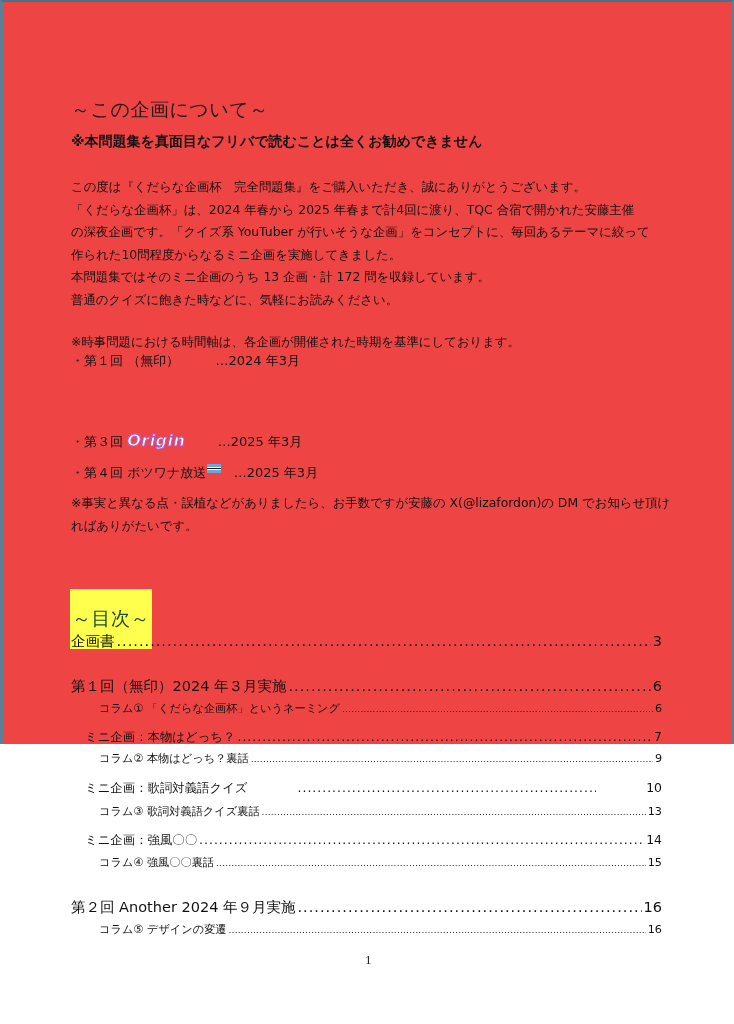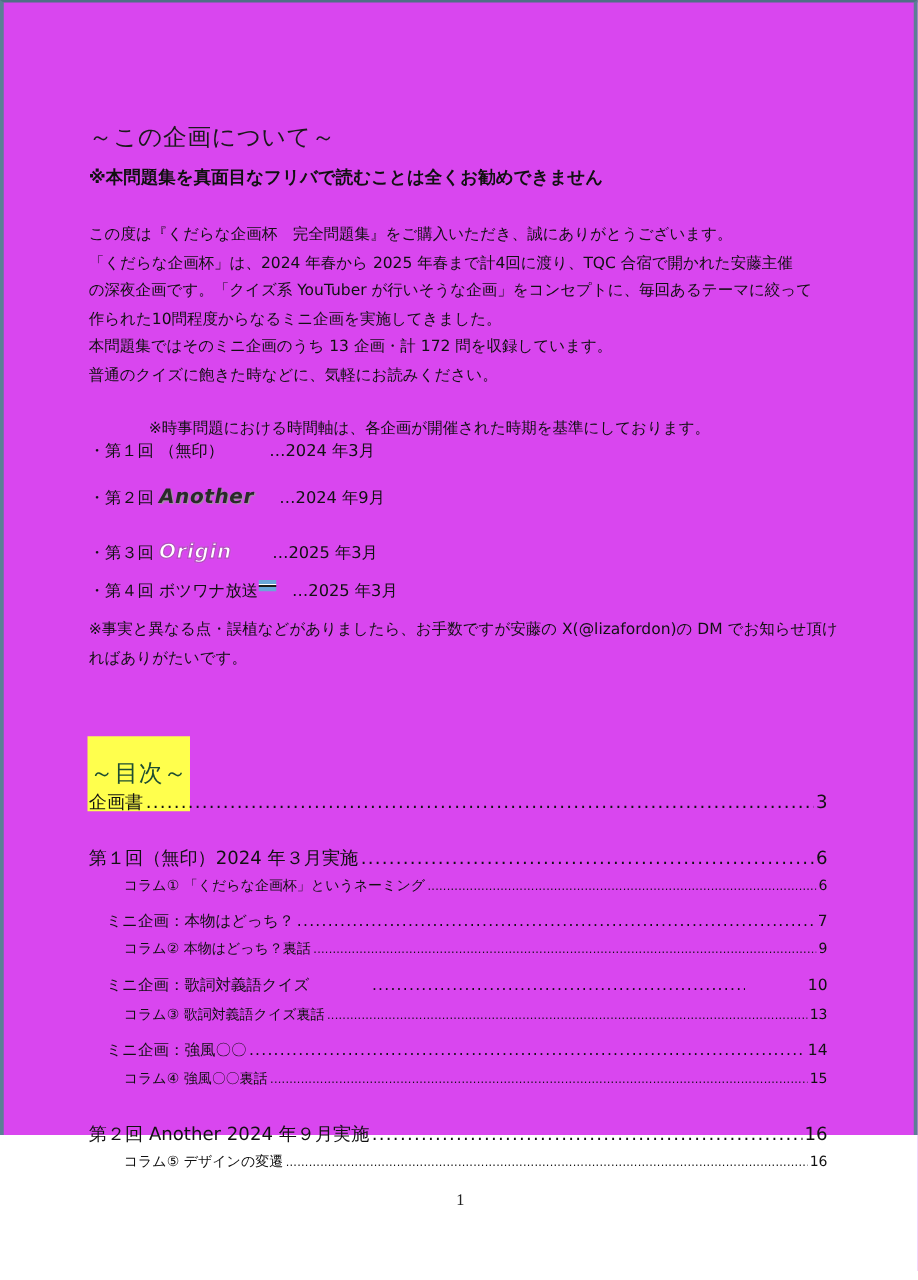--- a/index.html
+++ b/index.html
@@ -13,26 +13,26 @@
       position: relative;
       overflow: hidden;
       font-family: "DejaVu Sans", "Liberation Sans", sans-serif;
       color: #111111;
     }
     .page-frame {
       position: absolute;
       left: 0;
       top: 0;
       width: 734px;
-      height: 908px;
+      height: 744px;
       box-sizing: border-box;
       border-left: 3px solid #5b7f95;
       border-right: 3px solid #5b7f95;
       border-top: 2px solid #4f6f85;
-      background: #d946ef;
+      background: #ef4444;
     }
     .abs { position: absolute; white-space: nowrap; }
 
     .h-about {
       left: 68px; top: 95px;
       font-size: 19px;
       letter-spacing: 0.5px;
       color: #1a1a1a;
     }
     .warn {
@@ -41,21 +41,21 @@
       font-weight: bold;
       color: #111;
     }
     .para {
       left: 68px;
       font-size: 12.4px;
       line-height: 22.5px;
       color: #111;
     }
     .para-intro { top: 174px; }
-    .para-note { top: 329px; margin-left: 48px; }
+    .para-note { top: 329px; }
     .session-line {
       left: 68px;
       font-size: 13px;
       color: #111;
     }
     .sess-name-another {
       font-style: italic;
       font-weight: bold;
       font-size: 16px;
       color: #2a2a2a;
@@ -152,26 +152,20 @@
 
   <div class="abs para para-note">※時事問題における時間軸は、各企画が開催された時期を基準にしております。</div>
 
   <div class="abs session-line" style="top:350px;">
     <span>・第１回</span>
     <span>（無印）</span>
     <span style="display:inline-block;width:28px;"></span>
     <span>…2024 年3月</span>
   </div>
 
-  <div class="abs session-line" style="top:385px;">
-    <span>・第２回</span>
-    <span class="sess-name-another">Another</span>
-    <span style="display:inline-block;width:12px;"></span>
-    <span>…2024 年9月</span>
-  </div>
 
   <div class="abs session-line" style="top:429px;">
     <span>・第３回</span>
     <span class="sess-name-origin">Origin</span>
     <span style="display:inline-block;width:24px;"></span>
     <span>…2025 年3月</span>
   </div>
 
   <div class="abs session-line" style="top:462px;">
     <span>・第４回</span>

